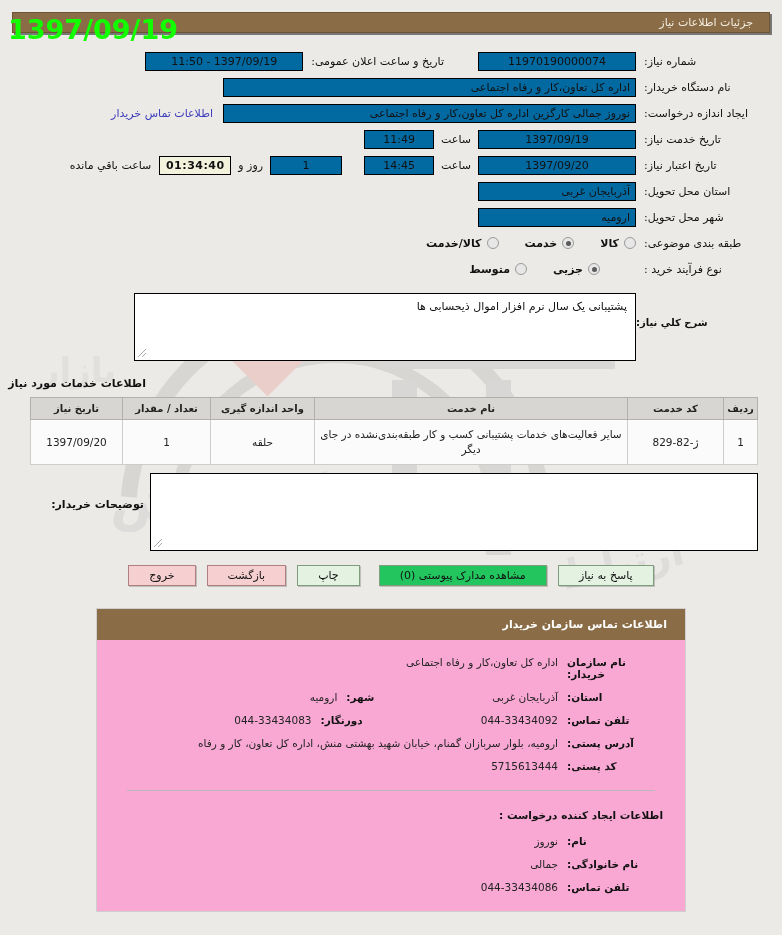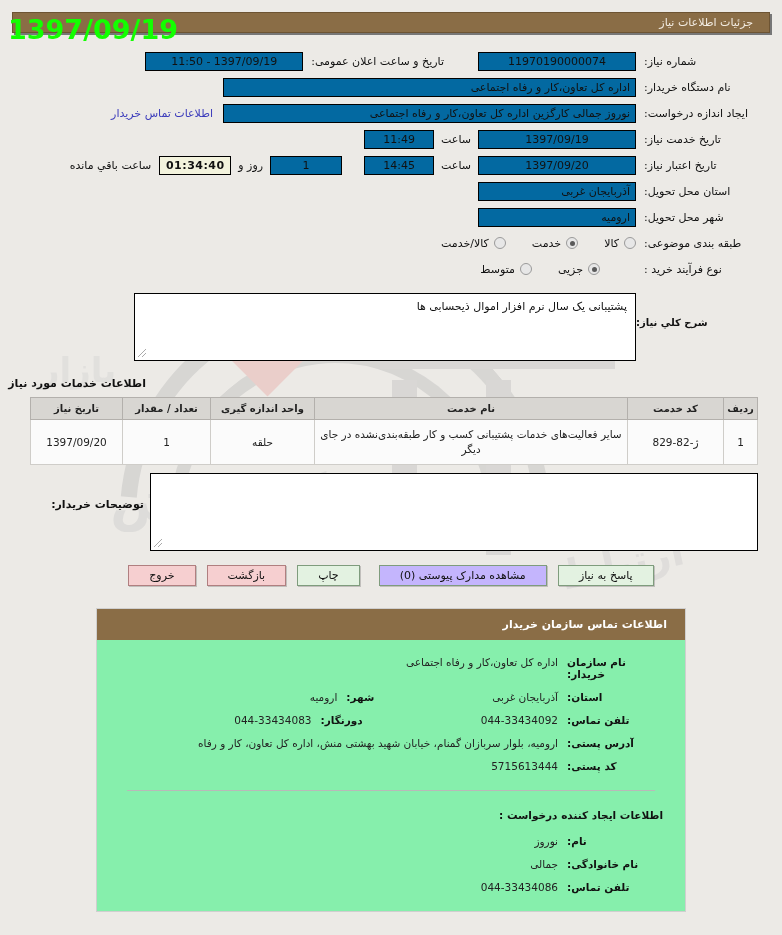--- a/index.html
+++ b/index.html
@@ -146,21 +146,21 @@
   }
   .remain-lbl {
     font-size: 11px;
     color: #111;
     margin-right: 8px;
     white-space: nowrap;
   }
 
   
   .radio-row { display: flex; align-items: center; }
-  .radio-item { display: flex; align-items: center; margin-left: 26px; white-space: nowrap; }
+  .radio-item { display: flex; align-items: center; margin-left: 26px; white-space: nowrap; font-weight: bold; }
   .radio {
     width: 12px; height: 12px;
     border-radius: 50%;
     border: 1px solid #9a9a9a;
     background: #e7e7e7;
     display: inline-block;
     margin-left: 5px;
     position: relative;
     flex: 0 0 auto;
   }
@@ -259,30 +259,30 @@
     height: 21px;
     line-height: 19px;
     padding: 0 20px;
     text-align: center;
     color: #111;
     cursor: pointer;
     white-space: nowrap;
     box-shadow: 1px 1px 0 rgba(0,0,0,.18);
   }
   .btn.green { background: #e3f2e1; border-color: #7f9c7d; min-width: 96px; }
-  .btn.docs  { background: #c4b5fd; border-color: #7f9c7d; min-width: 168px; margin-left: 8px; }
+  .btn.docs  { background: #22c55e; border-color: #7f9c7d; min-width: 168px; margin-left: 8px; }
   .btn.print { background: #e3f2e1; border-color: #7f9c7d; min-width: 60px; }
   .btn.back  { background: #f6cfd0; border-color: #b07f80; min-width: 60px; }
   .btn.exit  { background: #f6cfd0; border-color: #b07f80; min-width: 60px; }
 
   
   .panel {
     margin: 22px auto 0 auto;
     width: 590px;
-    background: #86efac;
+    background: #f9a8d4;
     border: 1px solid #cfcfcf;
   }
   .panel-head {
     background: #8a6d46;
     height: 31px;
     display: flex; align-items: center;
     padding: 0 18px;
     color: #fff;
     font-size: 11px;
     font-weight: bold;

